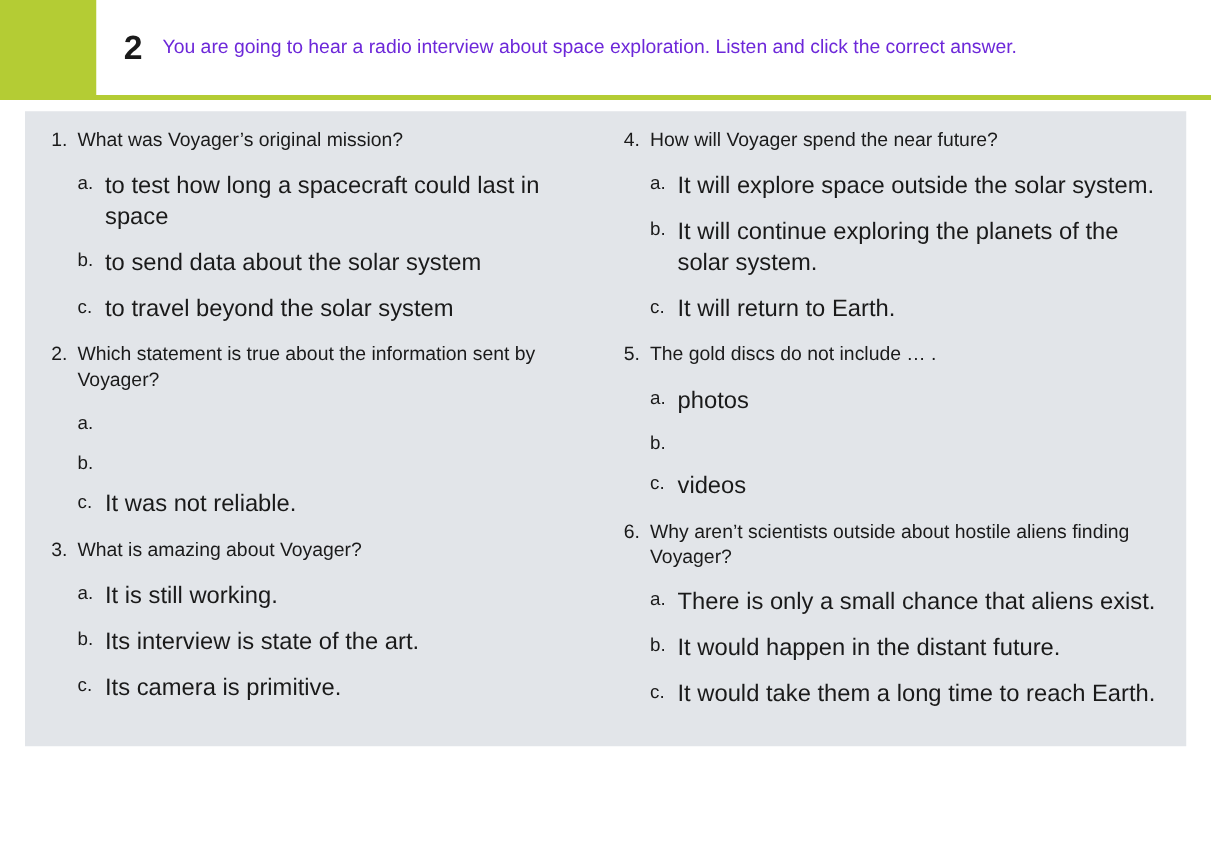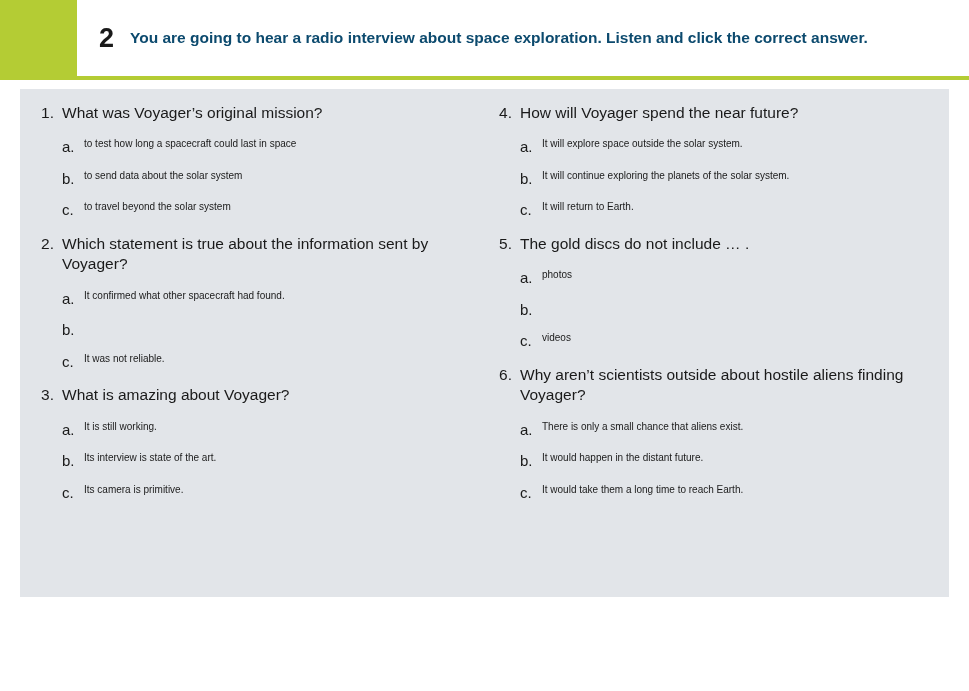--- a/index.html
+++ b/index.html
@@ -44,23 +44,22 @@
   .ex-number {
     font-size: 27px;
     font-weight: bold;
     color: #1a1a1a;
     line-height: 1;
     margin-right: 16px;
     letter-spacing: 0;
   }
   .ex-instruction {
     font-size: 15.5px;
-    color: #0c4a6e;
+    color: #6d28d9;
     line-height: 1.2;
-    font-weight: bold;
   }
   .header-rule {
     position: absolute;
     left: 0;
     top: 76px;
     width: 969px;
     height: 4px;
     background: #b4cc34;
   }
 
@@ -111,21 +110,21 @@
     margin: 0 0 12px 0;
     padding-left: 26px;
   }
   .optlabel {
     width: 22px;
     flex: 0 0 22px;
     font-size: 15px;
     line-height: 1.3;
   }
   .opttext {
-    font-size: 10px;
+    font-size: 19px;
     line-height: 1.3;
     flex: 1 1 auto;
   }
 </style>
 </head>
 <body>
 
 <div class="page">
 
   <div class="header">
@@ -160,21 +159,20 @@
         </div>
       </div>
 
       <div class="qblock">
         <div class="qline">
           <div class="qnum">2.</div>
           <div class="qtext">Which statement is true about the information sent by Voyager?</div>
         </div>
         <div class="opt">
           <div class="optlabel">a.</div>
-          <div class="opttext">It confirmed what other spacecraft had found.</div>
         </div>
         <div class="opt">
           <div class="optlabel">b.</div>
         </div>
         <div class="opt">
           <div class="optlabel">c.</div>
           <div class="opttext">It was not reliable.</div>
         </div>
       </div>
 

